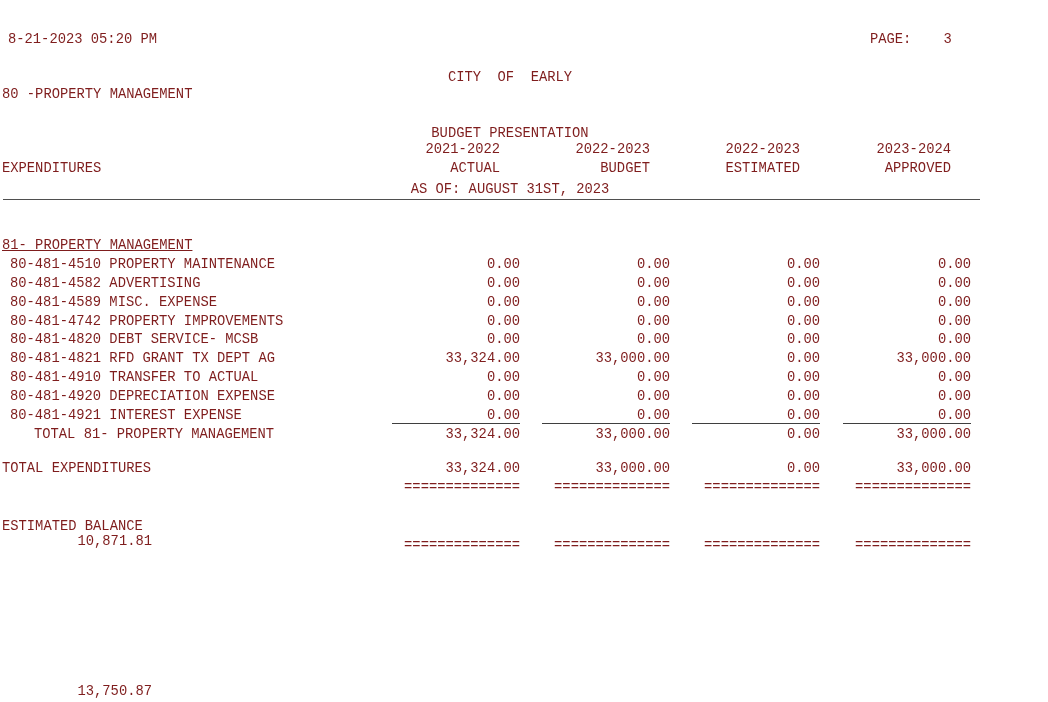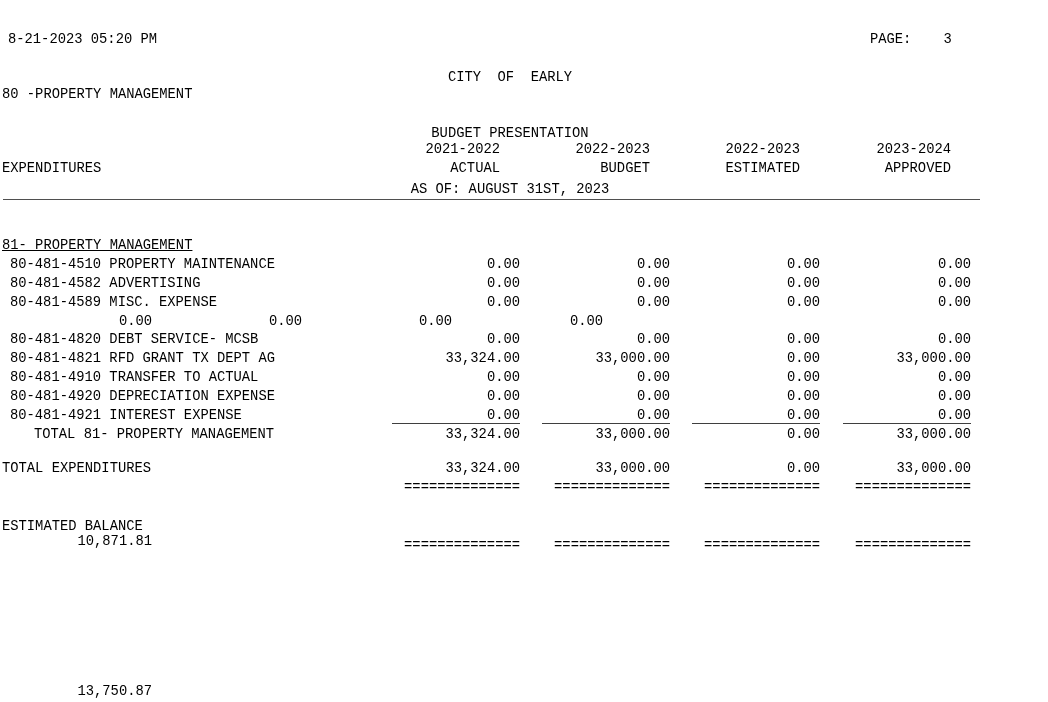--- a/index.html
+++ b/index.html
@@ -1,19 +1,19 @@
 <!DOCTYPE html>
 <html><head>
 <meta charset="utf-8">
 <style>
   html,body{margin:0;padding:0;background:#ffffff;}
   .page{
     position:relative;width:1048px;height:702px;background:#ffffff;
     font-family:"Liberation Mono","DejaVu Sans Mono",monospace;
-    font-size:13.8px;color:#000000;overflow:hidden;
+    font-size:13.8px;color:#7f1d1d;overflow:hidden;
   }
   .abs{position:absolute;}
   .pre{white-space:pre;}
   
   .hdr-datetime{left:8px;top:31px;line-height:18.8px;}
   .hdr-center{left:310px;top:31px;width:400px;text-align:center;line-height:18.8px;}
   .hdr-page{left:870px;top:31px;line-height:18.8px;}
   .hdr-page .pgnum{margin-left:32px;}
   .dept{left:2px;top:87px;line-height:15px;}
   
@@ -97,20 +97,21 @@
 
     <div class="trow detail">
       <div class="lbl"><span>80-481-4589</span> <span>MISC. EXPENSE</span></div>
       <div class="val">0.00</div>
       <div class="val">0.00</div>
       <div class="val">0.00</div>
       <div class="val last">0.00</div>
     </div>
 
     <div class="trow detail">
+      <div class="lbl"><span>80-481-4742</span> <span>PROPERTY IMPROVEMENTS</span></div>
       <div class="val">0.00</div>
       <div class="val">0.00</div>
       <div class="val">0.00</div>
       <div class="val last">0.00</div>
     </div>
 
     <div class="trow detail">
       <div class="lbl"><span>80-481-4820</span> <span>DEBT SERVICE- MCSB</span></div>
       <div class="val">0.00</div>
       <div class="val">0.00</div>

